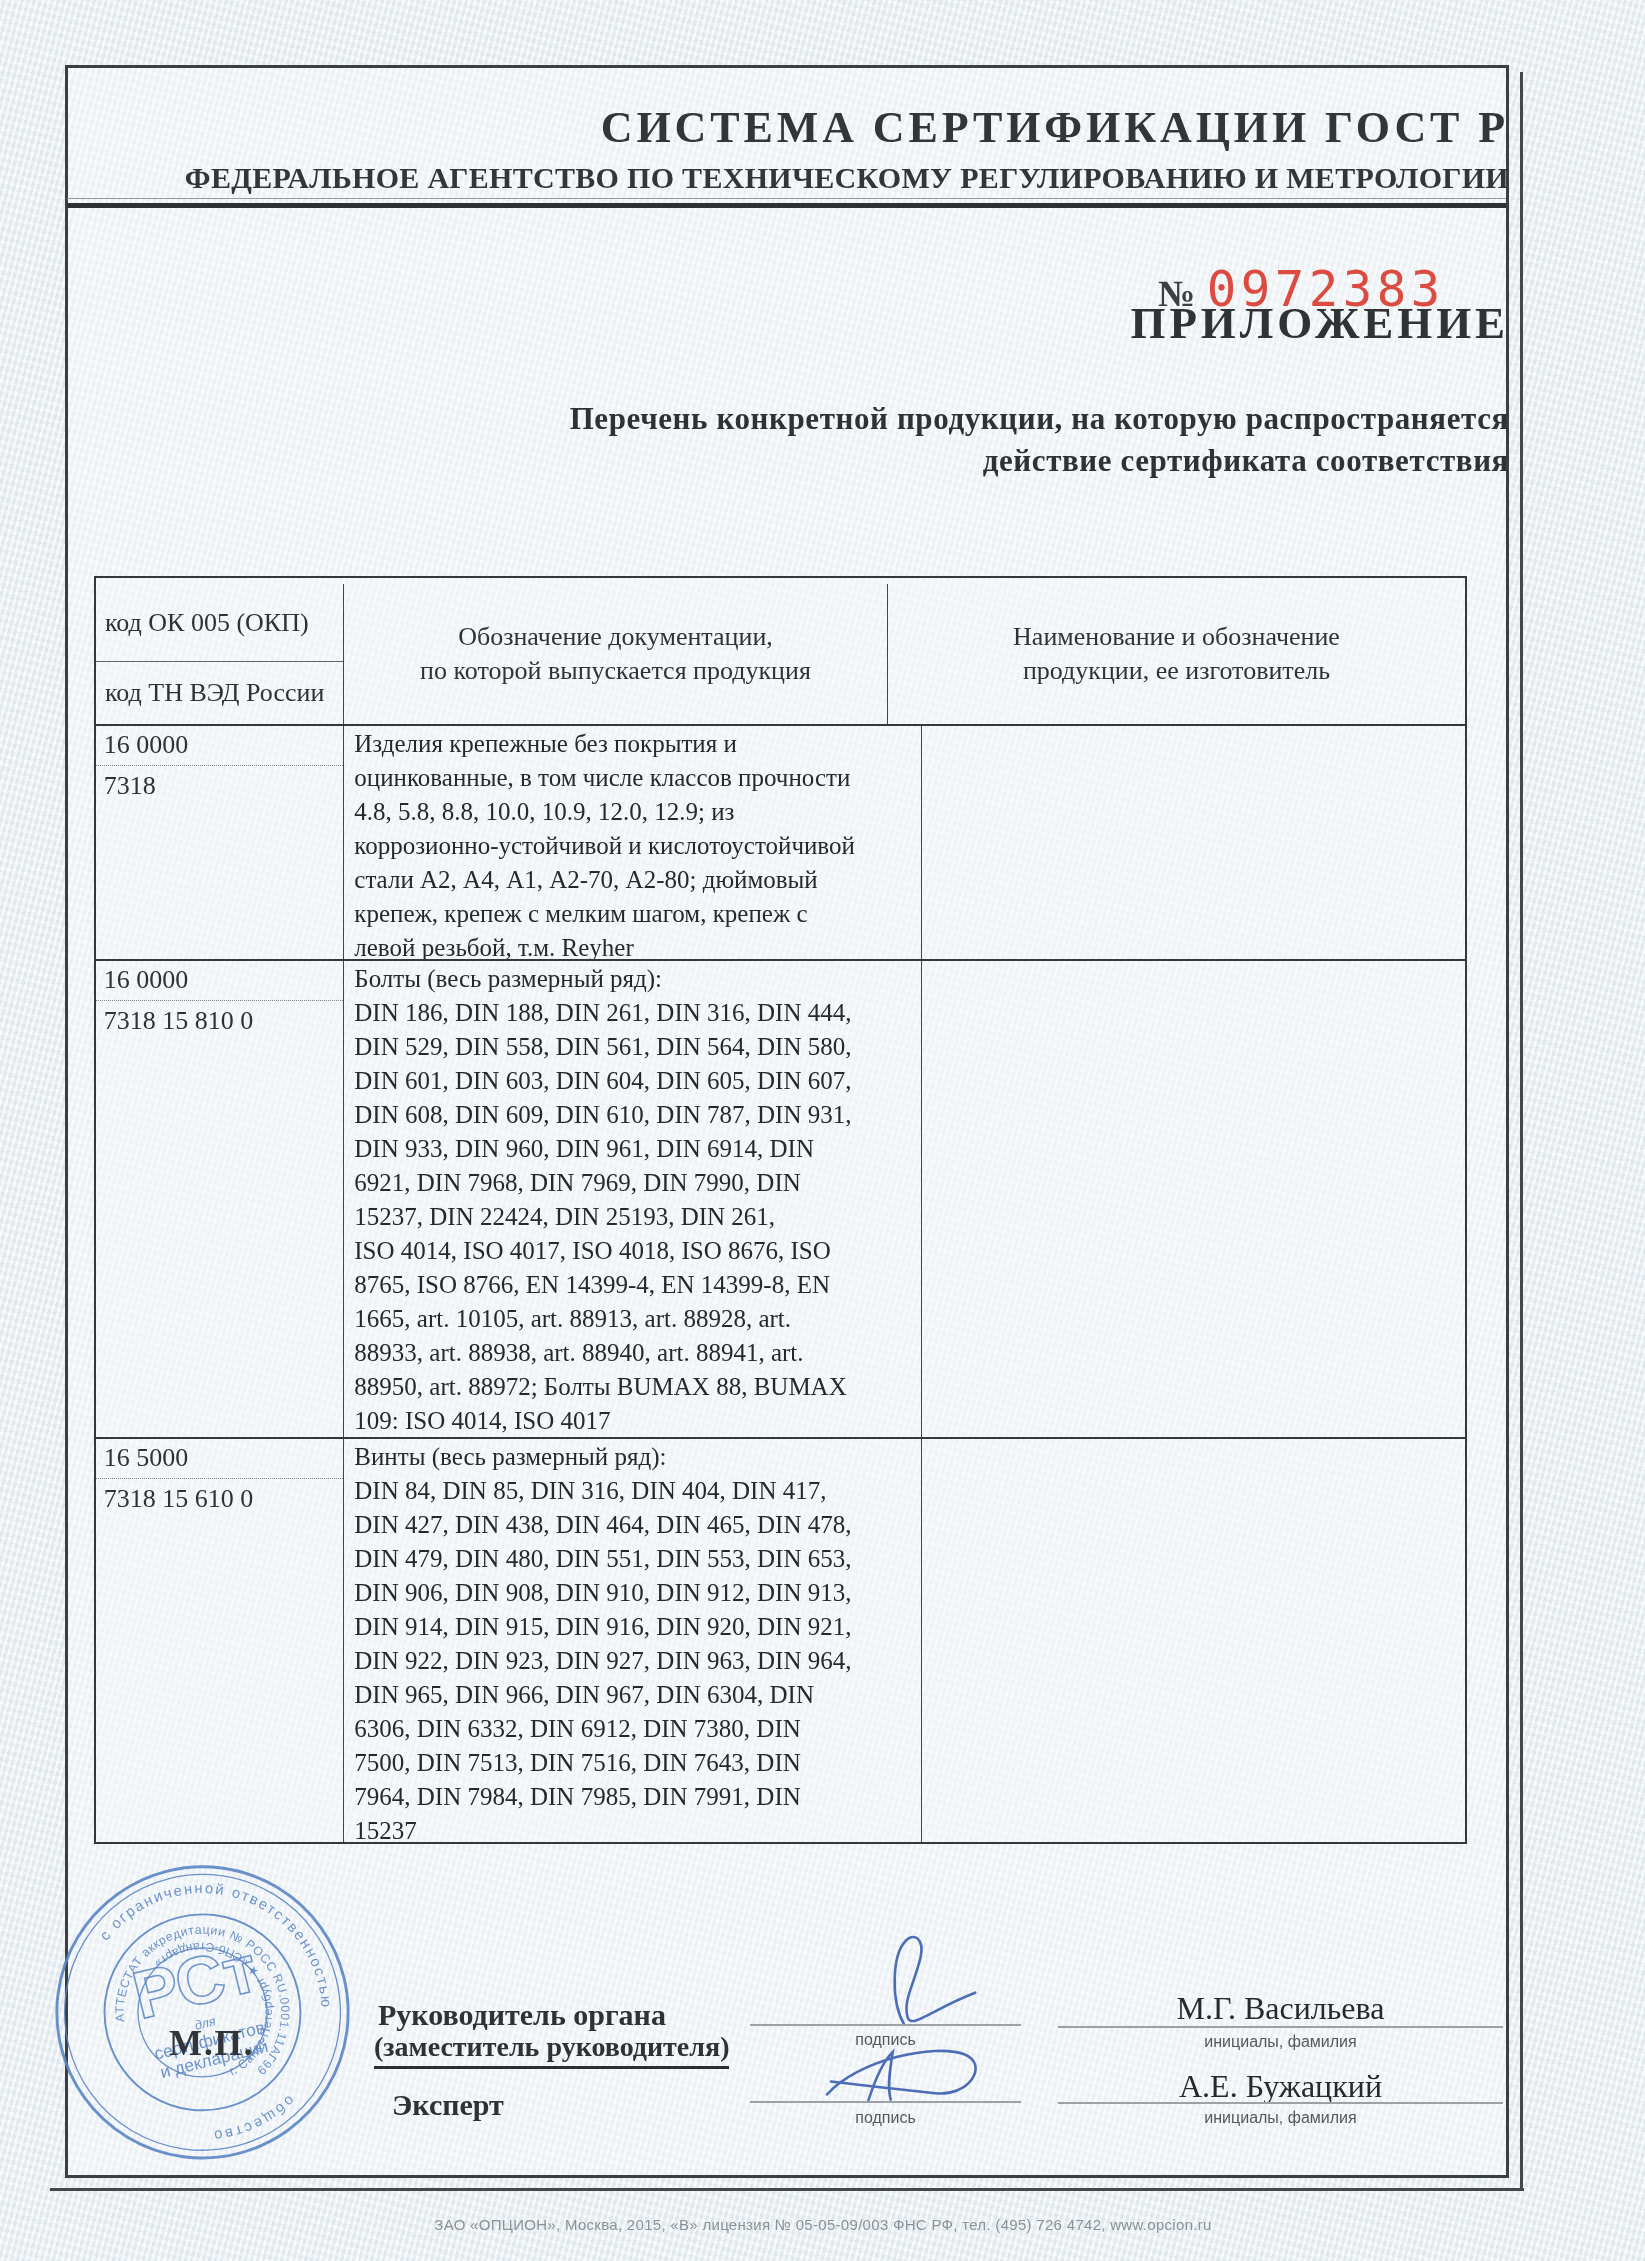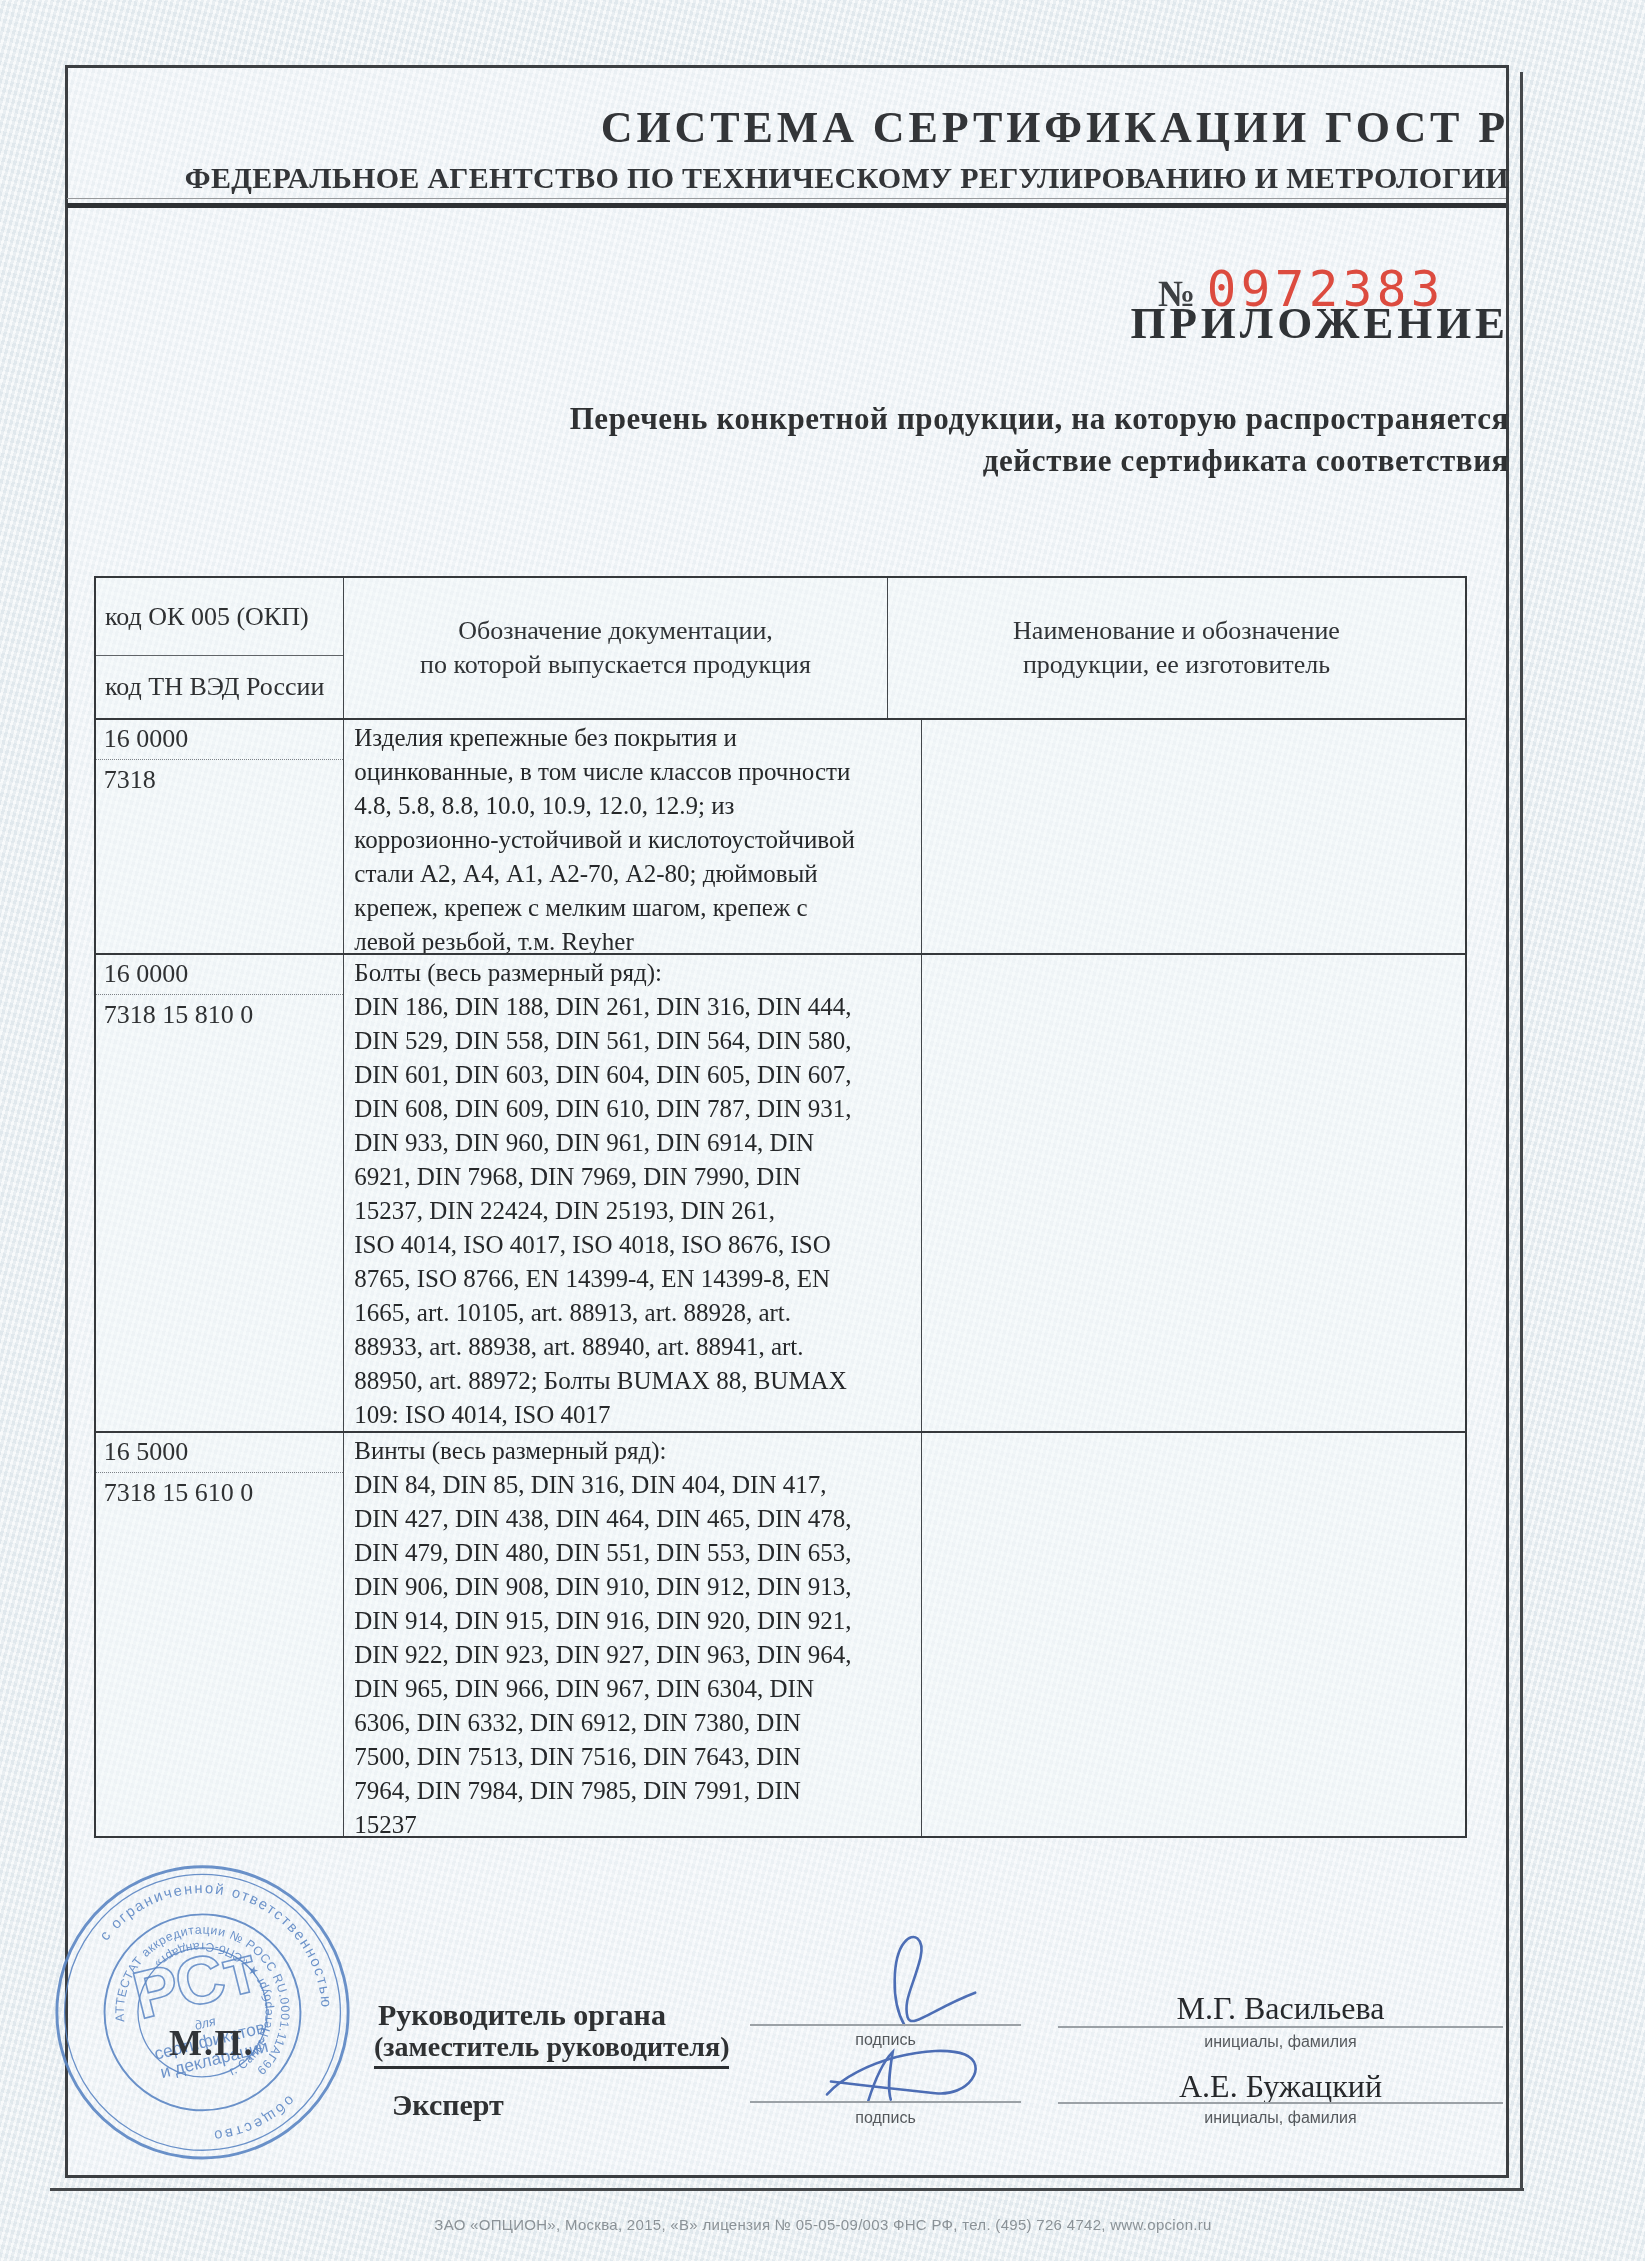--- a/index.html
+++ b/index.html
@@ -27,21 +27,21 @@
   .certline{top:348px;font-size:30px;}
   .certline .certlabel{font-weight:bold;letter-spacing:0.3px;}
   .certline .certvalue{font-size:32px;letter-spacing:1.9px;border-bottom:1.9px solid #54575a;
     padding:0 18px 3.9px 9px;margin-left:9px;}
   .sub1{top:401px;font-size:31px;font-weight:bold;letter-spacing:0.6px;}
   .sub2{top:443px;font-size:31px;font-weight:bold;letter-spacing:0.6px;}
   
   .table{position:absolute;left:94px;top:576px;width:1373px;border:2.6px solid #35383b;
     box-sizing:border-box;background:rgba(244,248,250,.35);}
   .trow{display:flex;box-sizing:border-box;border-top:2.6px solid #35383b;}
-  .trow.thead{border-top:none;}
+  .trow.thead{border-top:none;margin-top:6px;}
   .tcell{box-sizing:border-box;border-left:1.9px solid #42464a;overflow:hidden;}
   .tcell:first-child{border-left:none;}
   .c1{width:247px;}
   .c2{width:578px;}
   .c3{flex:1;}
   .hdr{display:flex;align-items:center;justify-content:center;text-align:center;
     white-space:pre-line;font-size:26px;line-height:34px;color:#303336;}
   .c1h{display:flex;flex-direction:column;}
   .c1h-top{height:77px;display:flex;align-items:center;padding-left:9px;
     border-bottom:1.3px solid #606468;font-size:26px;}

